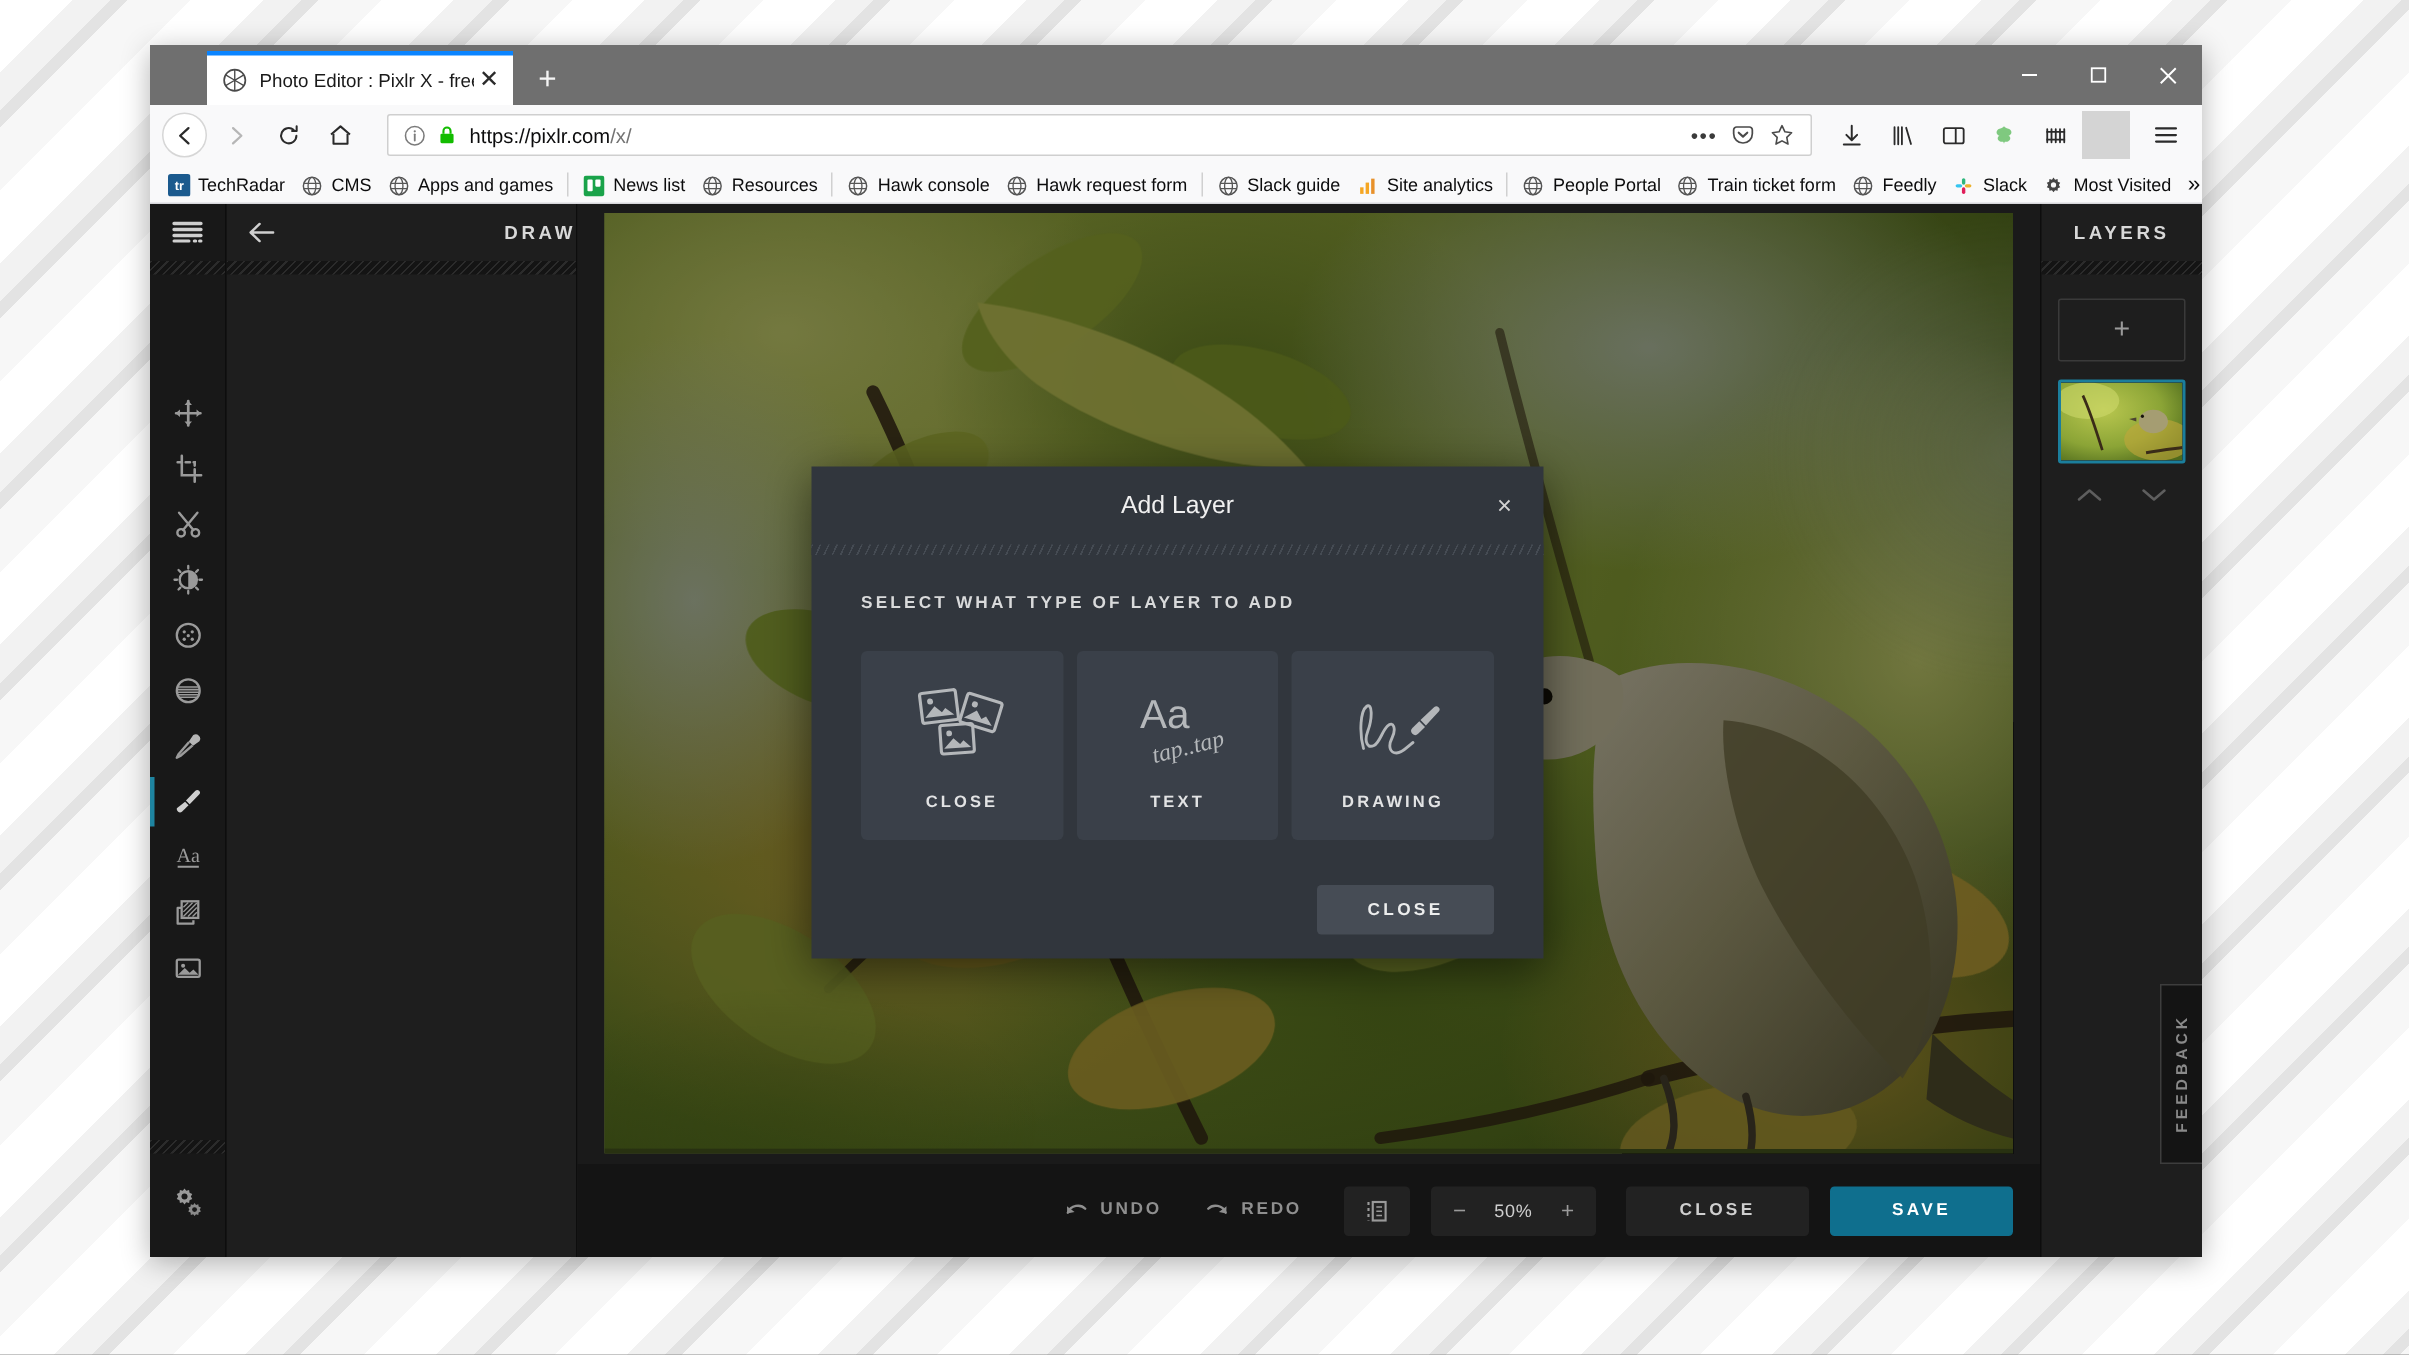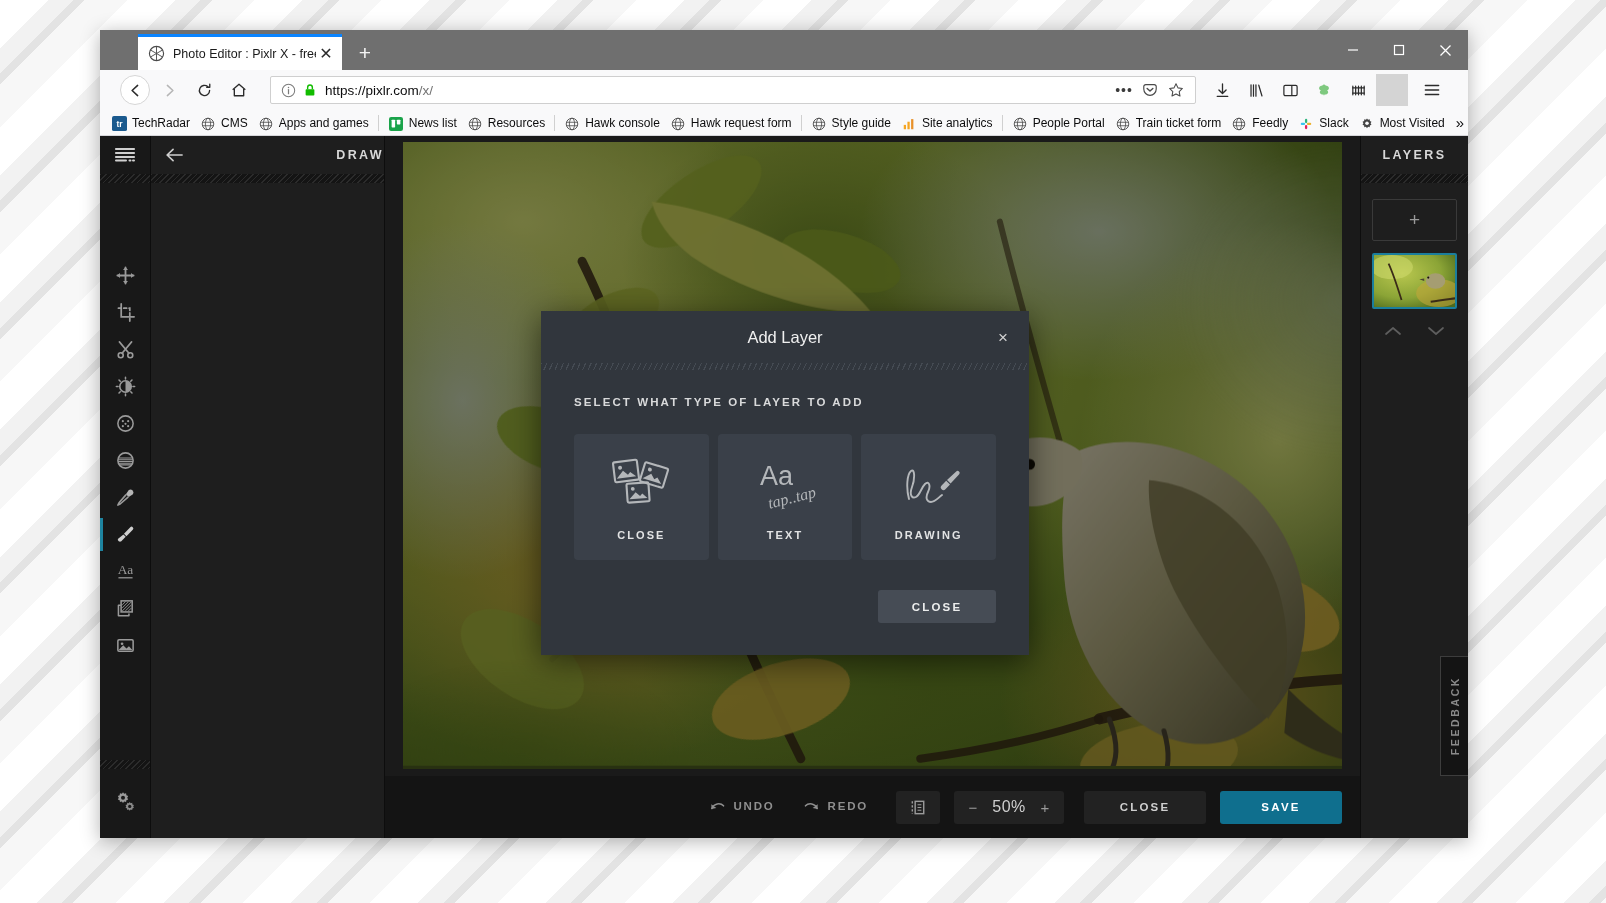--- a/index.html
+++ b/index.html
@@ -65,21 +65,21 @@
   }
   .wincontrols div {
     width: 46px; height: 40px;
     display: flex; align-items: center; justify-content: center;
     color: #ffffff;
   }
 
   
   .navbar {
     height: 40px; background: #f9f9fa;
-    display: flex; align-items: center; padding: 0 20px;
+    display: flex; align-items: center; padding: 0 8px;
     flex: 0 0 auto;
   }
   .navbtn {
     width: 32px; height: 32px; margin-right: 3px;
     display: flex; align-items: center; justify-content: center;
   }
   .navbtn.back {
     border: 1px solid #d6d6d6; border-radius: 50%;
     width: 30px; height: 30px; background: #fff;
   }
@@ -198,21 +198,21 @@
   .bb-btn .gl { margin-right: 8px; display: flex; }
   .bb-icon-btn {
     width: 44px; height: 33px; background: #222; border-radius: 3px;
     display: flex; align-items: center; justify-content: center; margin-right: 14px;
   }
   .zoomgrp {
     height: 33px; background: #222; border-radius: 3px; display: flex;
     align-items: center; padding: 0 6px; margin-right: 20px;
   }
   .zoomgrp .zb { width: 26px; text-align: center; color: #9a9a9a; font-size: 15px; }
-  .zoomval { color: #cfcfcf; font-size: 16px; min-width: 46px; text-align: center; letter-spacing: 0.5px; }
+  .zoomval { color: #cfcfcf; font-size: 12px; min-width: 46px; text-align: center; letter-spacing: 0.5px; }
   .flatbtn {
     height: 33px; min-width: 122px; background: #222; border-radius: 3px;
     display: flex; align-items: center; justify-content: center;
     color: #cfcfcf; font-size: 11.5px; letter-spacing: 2.2px; font-weight: 600;
     margin-right: 14px;
   }
   .savebtn {
     height: 33px; min-width: 122px; background: #0f6f8e; border-radius: 3px;
     display: flex; align-items: center; justify-content: center;
     color: #ffffff; font-size: 11.5px; letter-spacing: 2.2px; font-weight: 600;
@@ -261,21 +261,21 @@
   .modal-head { height: 52px; display: flex; align-items: center; justify-content: center; position: relative; }
   .modal-title { font-size: 16.5px; color: #f0f0f0; }
   .modal-close {
     position: absolute; right: 16px; top: 50%; transform: translateY(-50%);
     color: #d2d2d2; font-size: 17px; line-height: 1; width: 20px; text-align: center;
   }
   .modal-hatch {
     height: 7px;
     background: repeating-linear-gradient(115deg,#454b53 0 1px,#31363d 1px 5px);
   }
-  .modal-body { padding: 26px 33px 32px 33px; }
+  .modal-body { padding: 26px 33px 16px 33px; }
   .modal-sub {
     font-size: 11.5px; letter-spacing: 2.1px; color: #d9dadb; font-weight: 600;
   }
   .cards { display: flex; gap: 9px; margin-top: 26px; }
   .card {
     flex: 1 1 0; height: 126px; background: #3a4049; border-radius: 4px;
     display: flex; flex-direction: column; align-items: center; justify-content: center;
   }
   .card-ico { height: 62px; display: flex; align-items: center; justify-content: center; }
   .card-label {
@@ -493,21 +493,21 @@
     </div>
     <div class="bm-sep"></div>
     <div class="bm">
       <span class="bm-ico">
         <svg width="14" height="14" viewBox="0 0 16 16">
             <circle cx="8" cy="8" r="6.6" fill="none" stroke="#555" stroke-width="1.1"></circle>
             <ellipse cx="8" cy="8" rx="3" ry="6.6" fill="none" stroke="#555" stroke-width="1"></ellipse>
             <path d="M1.6 6 H14.4 M1.6 10 H14.4" stroke="#555" stroke-width="1"></path>
           </svg>
       </span>
-      <span class="bm-label">Style guide</span>
+      <span class="bm-label">Slack guide</span>
     </div>
     <div class="bm">
       <span class="bm-ico">
         <svg width="14" height="14" viewBox="0 0 16 16">
             <rect x="2" y="9" width="2.6" height="5" fill="#f5a623"></rect>
             <rect x="6.2" y="5.4" width="2.6" height="8.6" fill="#f5a623"></rect>
             <rect x="10.4" y="2.4" width="2.6" height="11.6" fill="#e8912a"></rect>
           </svg>
       </span>
       <span class="bm-label">Site analytics</span>

